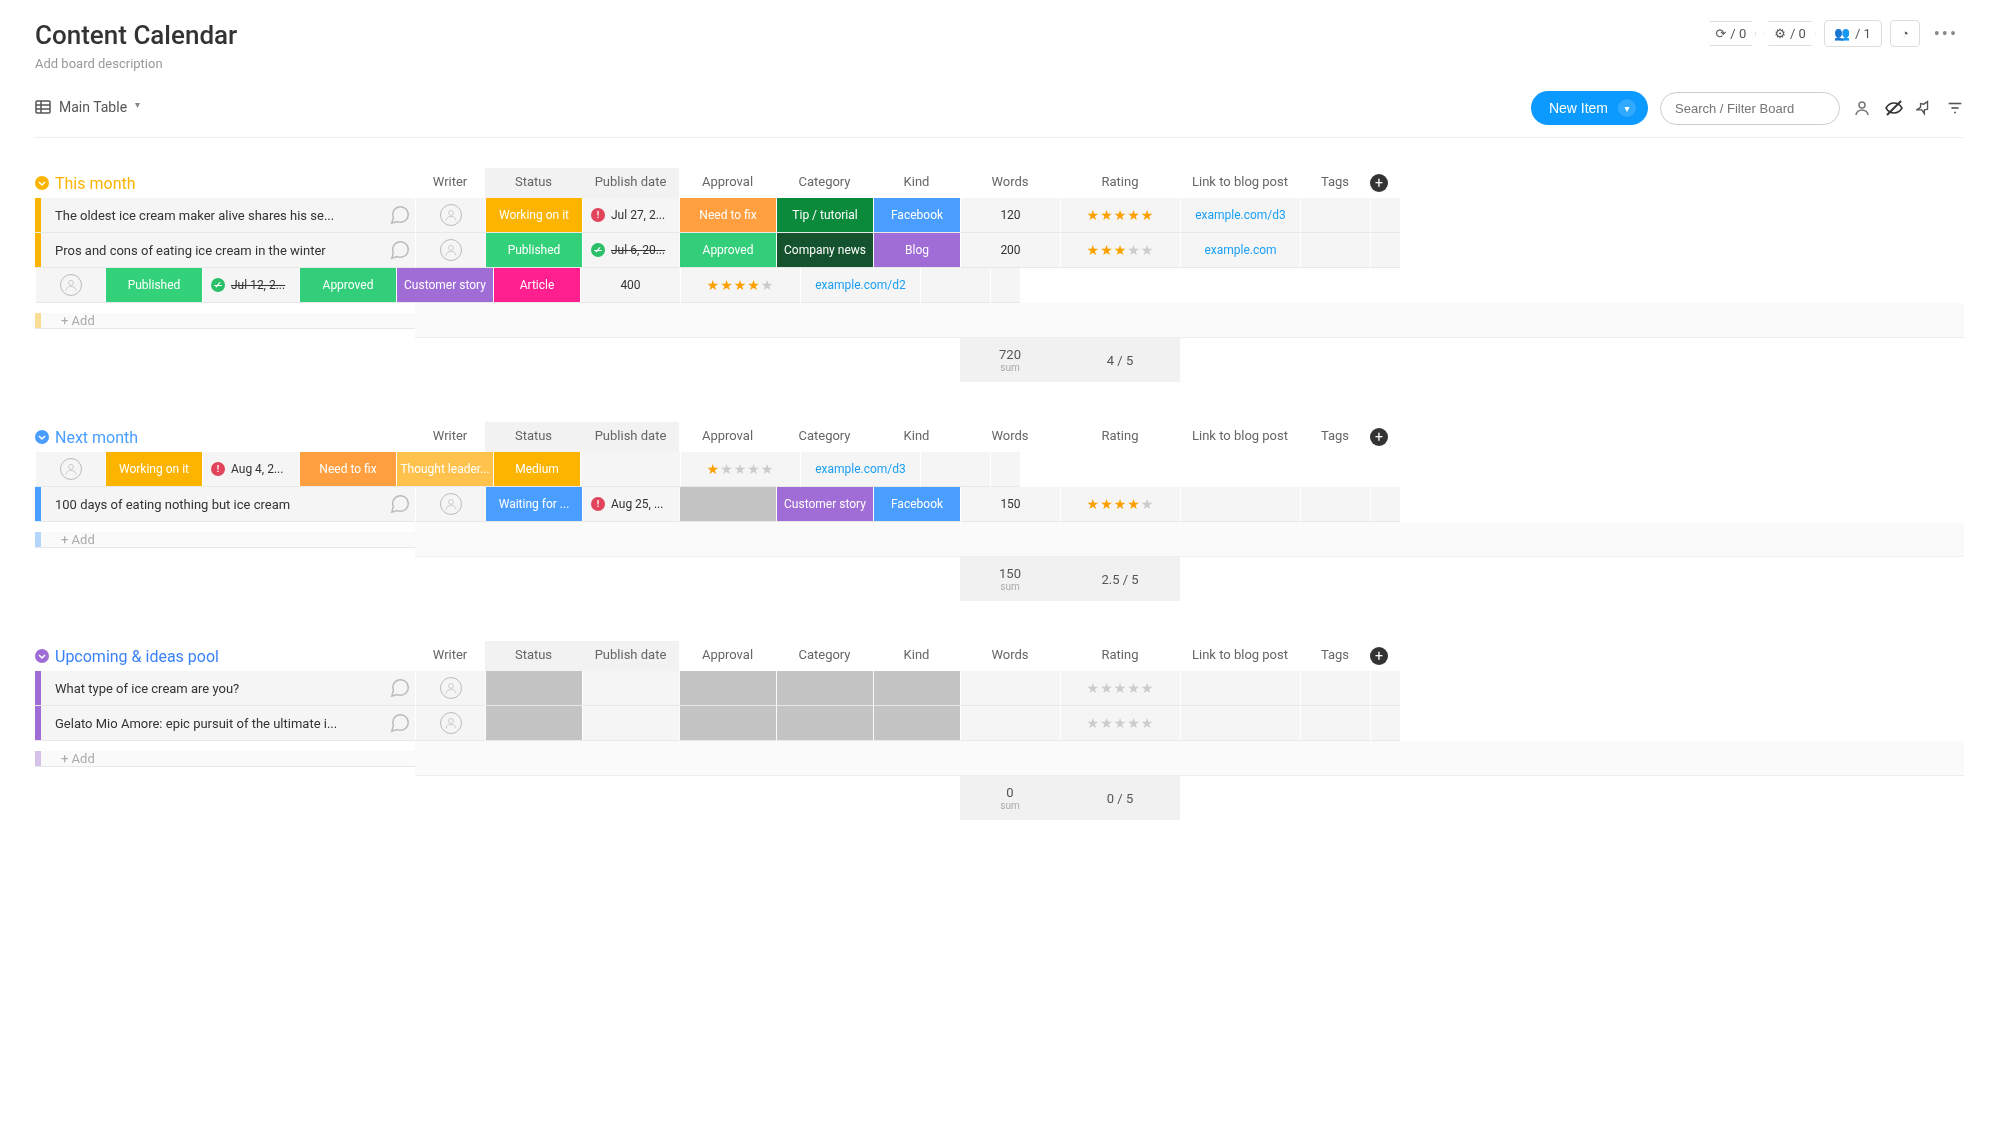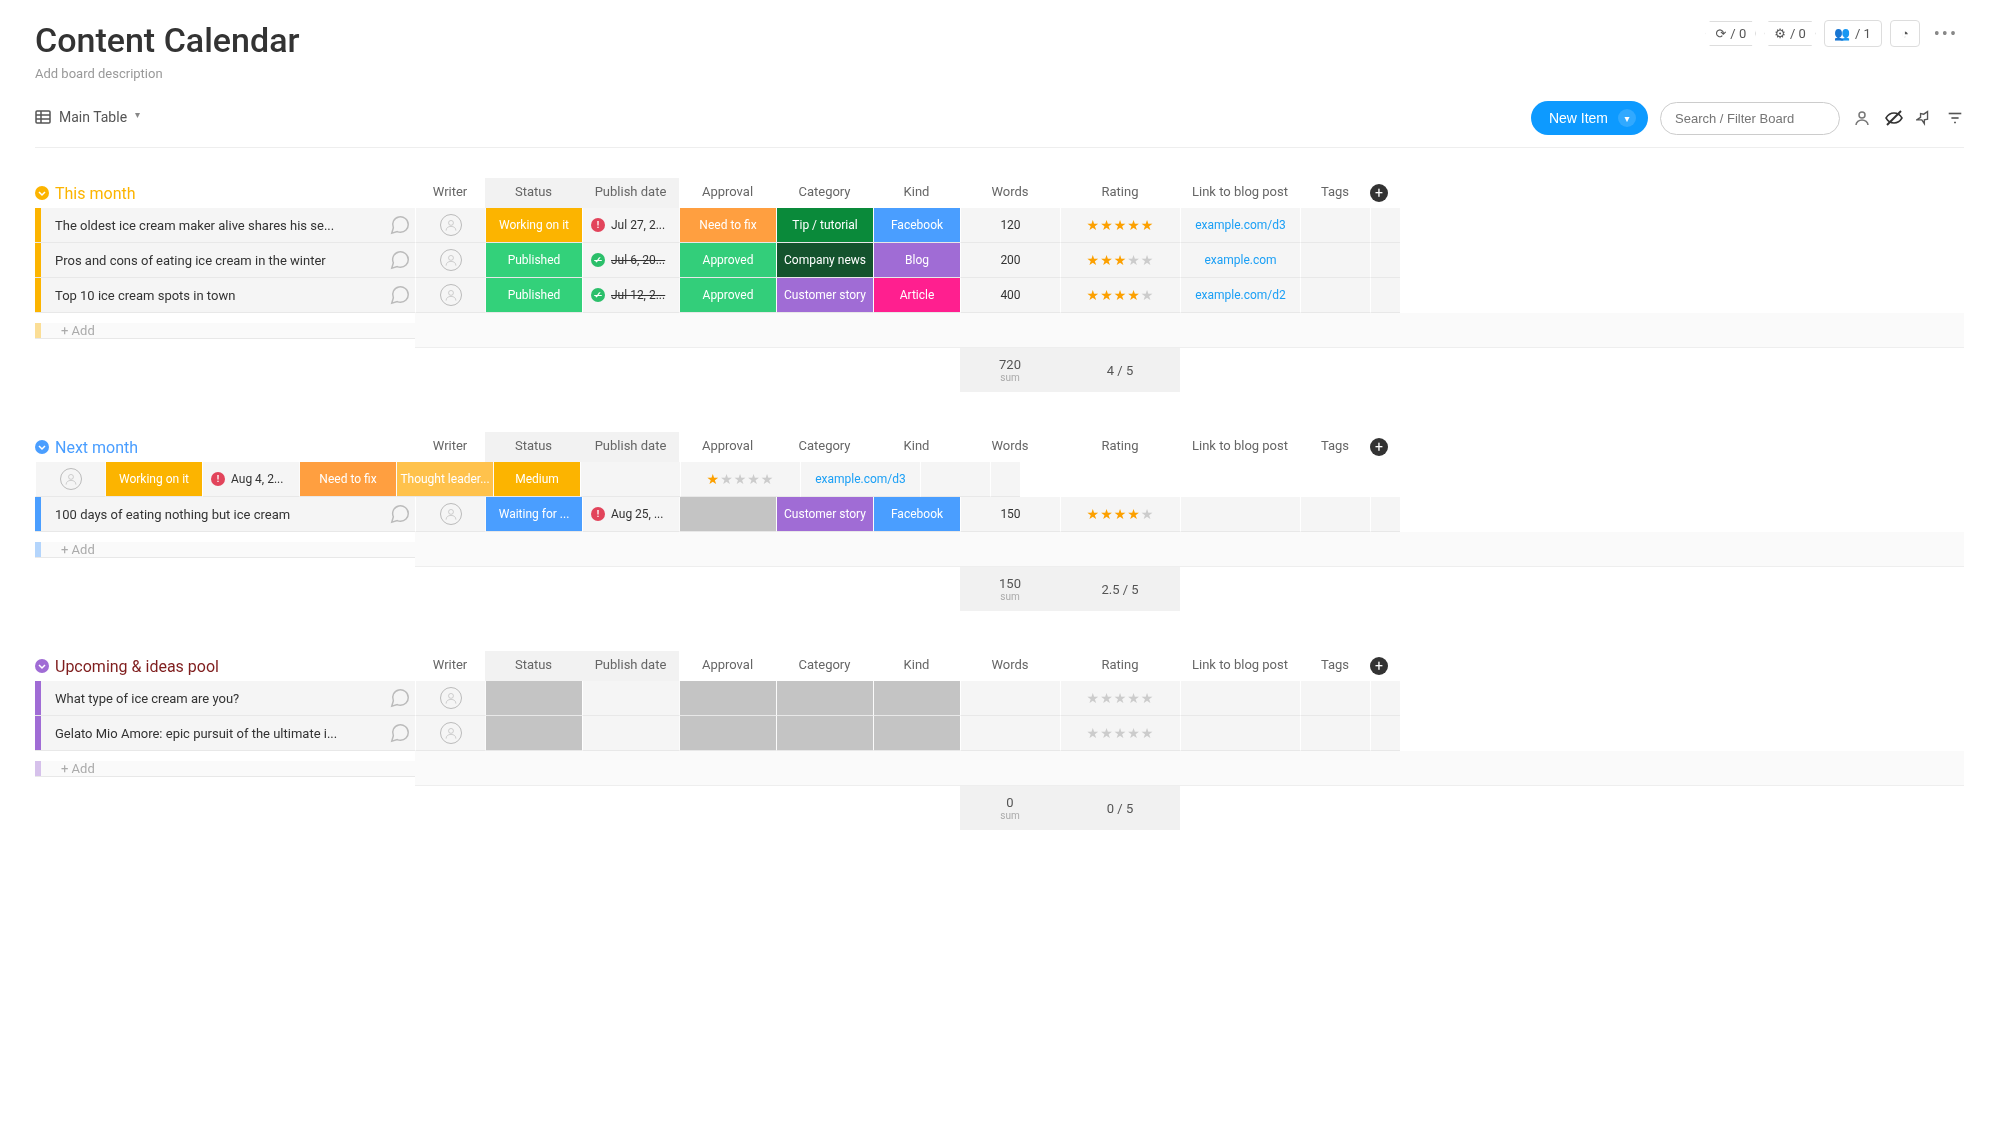--- a/index.html
+++ b/index.html
@@ -1,19 +1,19 @@
 <!DOCTYPE html>
 <html><head>
 <meta charset="utf-8">
 <style>
 * { box-sizing: border-box; margin: 0; padding: 0; }
 body { font-family: -apple-system, BlinkMacSystemFont, "Segoe UI", Roboto, Helvetica, Arial, sans-serif; background: #fff; color: #333; font-size: 13px; }
 .page { padding: 20px 35px; }
 .header { display: flex; justify-content: space-between; align-items: flex-start; }
-.title { font-size: 34px; font-weight: 500; color: #333; }
+.title { font-size: 26px; font-weight: 500; color: #333; }
 .subtitle { color: #999; font-size: 13px; margin-top: 6px; }
 .header-right { display: flex; gap: 8px; align-items: center; }
 .badge-box { border: 1px solid #ddd; border-radius: 4px; padding: 5px 10px; display: flex; align-items: center; gap: 4px; font-size: 13px; color: #555; background:#fff; position:relative; }
 .badge-box.hex { clip-path: polygon(8% 0, 92% 0, 100% 50%, 92% 100%, 8% 100%, 0 50%); border:none; background:#fff; }
 .badge-box.hex::before{content:"";position:absolute;inset:0;clip-path: polygon(8% 0, 92% 0, 100% 50%, 92% 100%, 8% 100%, 0 50%); border:1px solid #ddd; pointer-events:none;}
 .ellipsis-icon { color:#888; font-size:18px; letter-spacing:2px; padding:0 6px; cursor:pointer;}
 .toolbar { display: flex; justify-content: space-between; align-items: center; margin-top: 20px; border-bottom:1px solid #eee; padding-bottom:12px;}
 .view-switch { display: flex; gap: 8px; color: #555; font-size: 14px; cursor:pointer;}
 .toolbar-right { display: flex; align-items: center; gap: 12px; }
 .new-item-btn { background: #0d9aff; color: #fff; border: none; border-radius: 18px; padding: 8px 12px 8px 18px; font-size: 14px; font-weight: 500; display: flex; align-items: center; gap: 10px; cursor:pointer;}
@@ -251,29 +251,20 @@
               <span class="rating">★★★<span class="gray">★</span><span class="gray">★</span></span>
             </div>
             <div class="cell col-link">
               <span class="link">example.com</span>
             </div>
             <div class="cell col-tags"></div>
             <div class="cell col-add"></div>
           </div>
         </div>
         <div class="row">
-          <div class="row-name-wrap">
-            <div class="row-color" style="background:#fcb400"></div>
-            <div class="row-name">Top 10 ice cream spots in town</div>
-            <div class="chat-icon">
-              <svg width="22" height="22" viewBox="0 0 24 24" fill="none" stroke="#bbb" stroke-width="1.6">
-                <path d="M21 11.5a8.38 8.38 0 0 1-8.5 8.5 8.5 8.5 0 0 1-3.5-.75L3 21l1.75-6A8.5 8.5 0 1 1 21 11.5z"></path>
-              </svg>
-            </div>
-          </div>
           <div class="row-cells">
             <div class="cell col-writer">
               <div class="writer-avatar">
                 <svg viewBox="0 0 20 20">
                   <circle cx="10" cy="7" r="3.5"></circle>
                   <path d="M3 18c0-4 3-6 7-6s7 2 7 6"></path>
                 </svg>
               </div>
             </div>
             <div class="cell col-status">
@@ -467,21 +458,21 @@
             </div>
             <div class="sum-cell col-rating">2.5 / 5</div>
             <div class="sum-cell blank col-link"></div>
             <div class="sum-cell blank col-tags"></div>
             <div class="sum-cell blank col-add"></div>
           </div>
         </div>
       </div>
       <div class="group">
         <div class="group-header">
-          <div class="group-title-wrap" style="color:#7f1d1d">
+          <div class="group-title-wrap" style="color:#3b82f6">
             <span class="group-toggle" style="background:#a06cd5">
               <svg viewBox="0 0 10 10">
                 <path d="M2 4l3 3 3-3" fill="none" stroke="#fff" stroke-width="1.5"></path>
               </svg>
             </span>
             <span>Upcoming &amp; ideas pool</span>
           </div>
           <div class="col-headers">
             <div class="col-h col-writer">Writer</div>
             <div class="col-h col-status head">Status</div>

